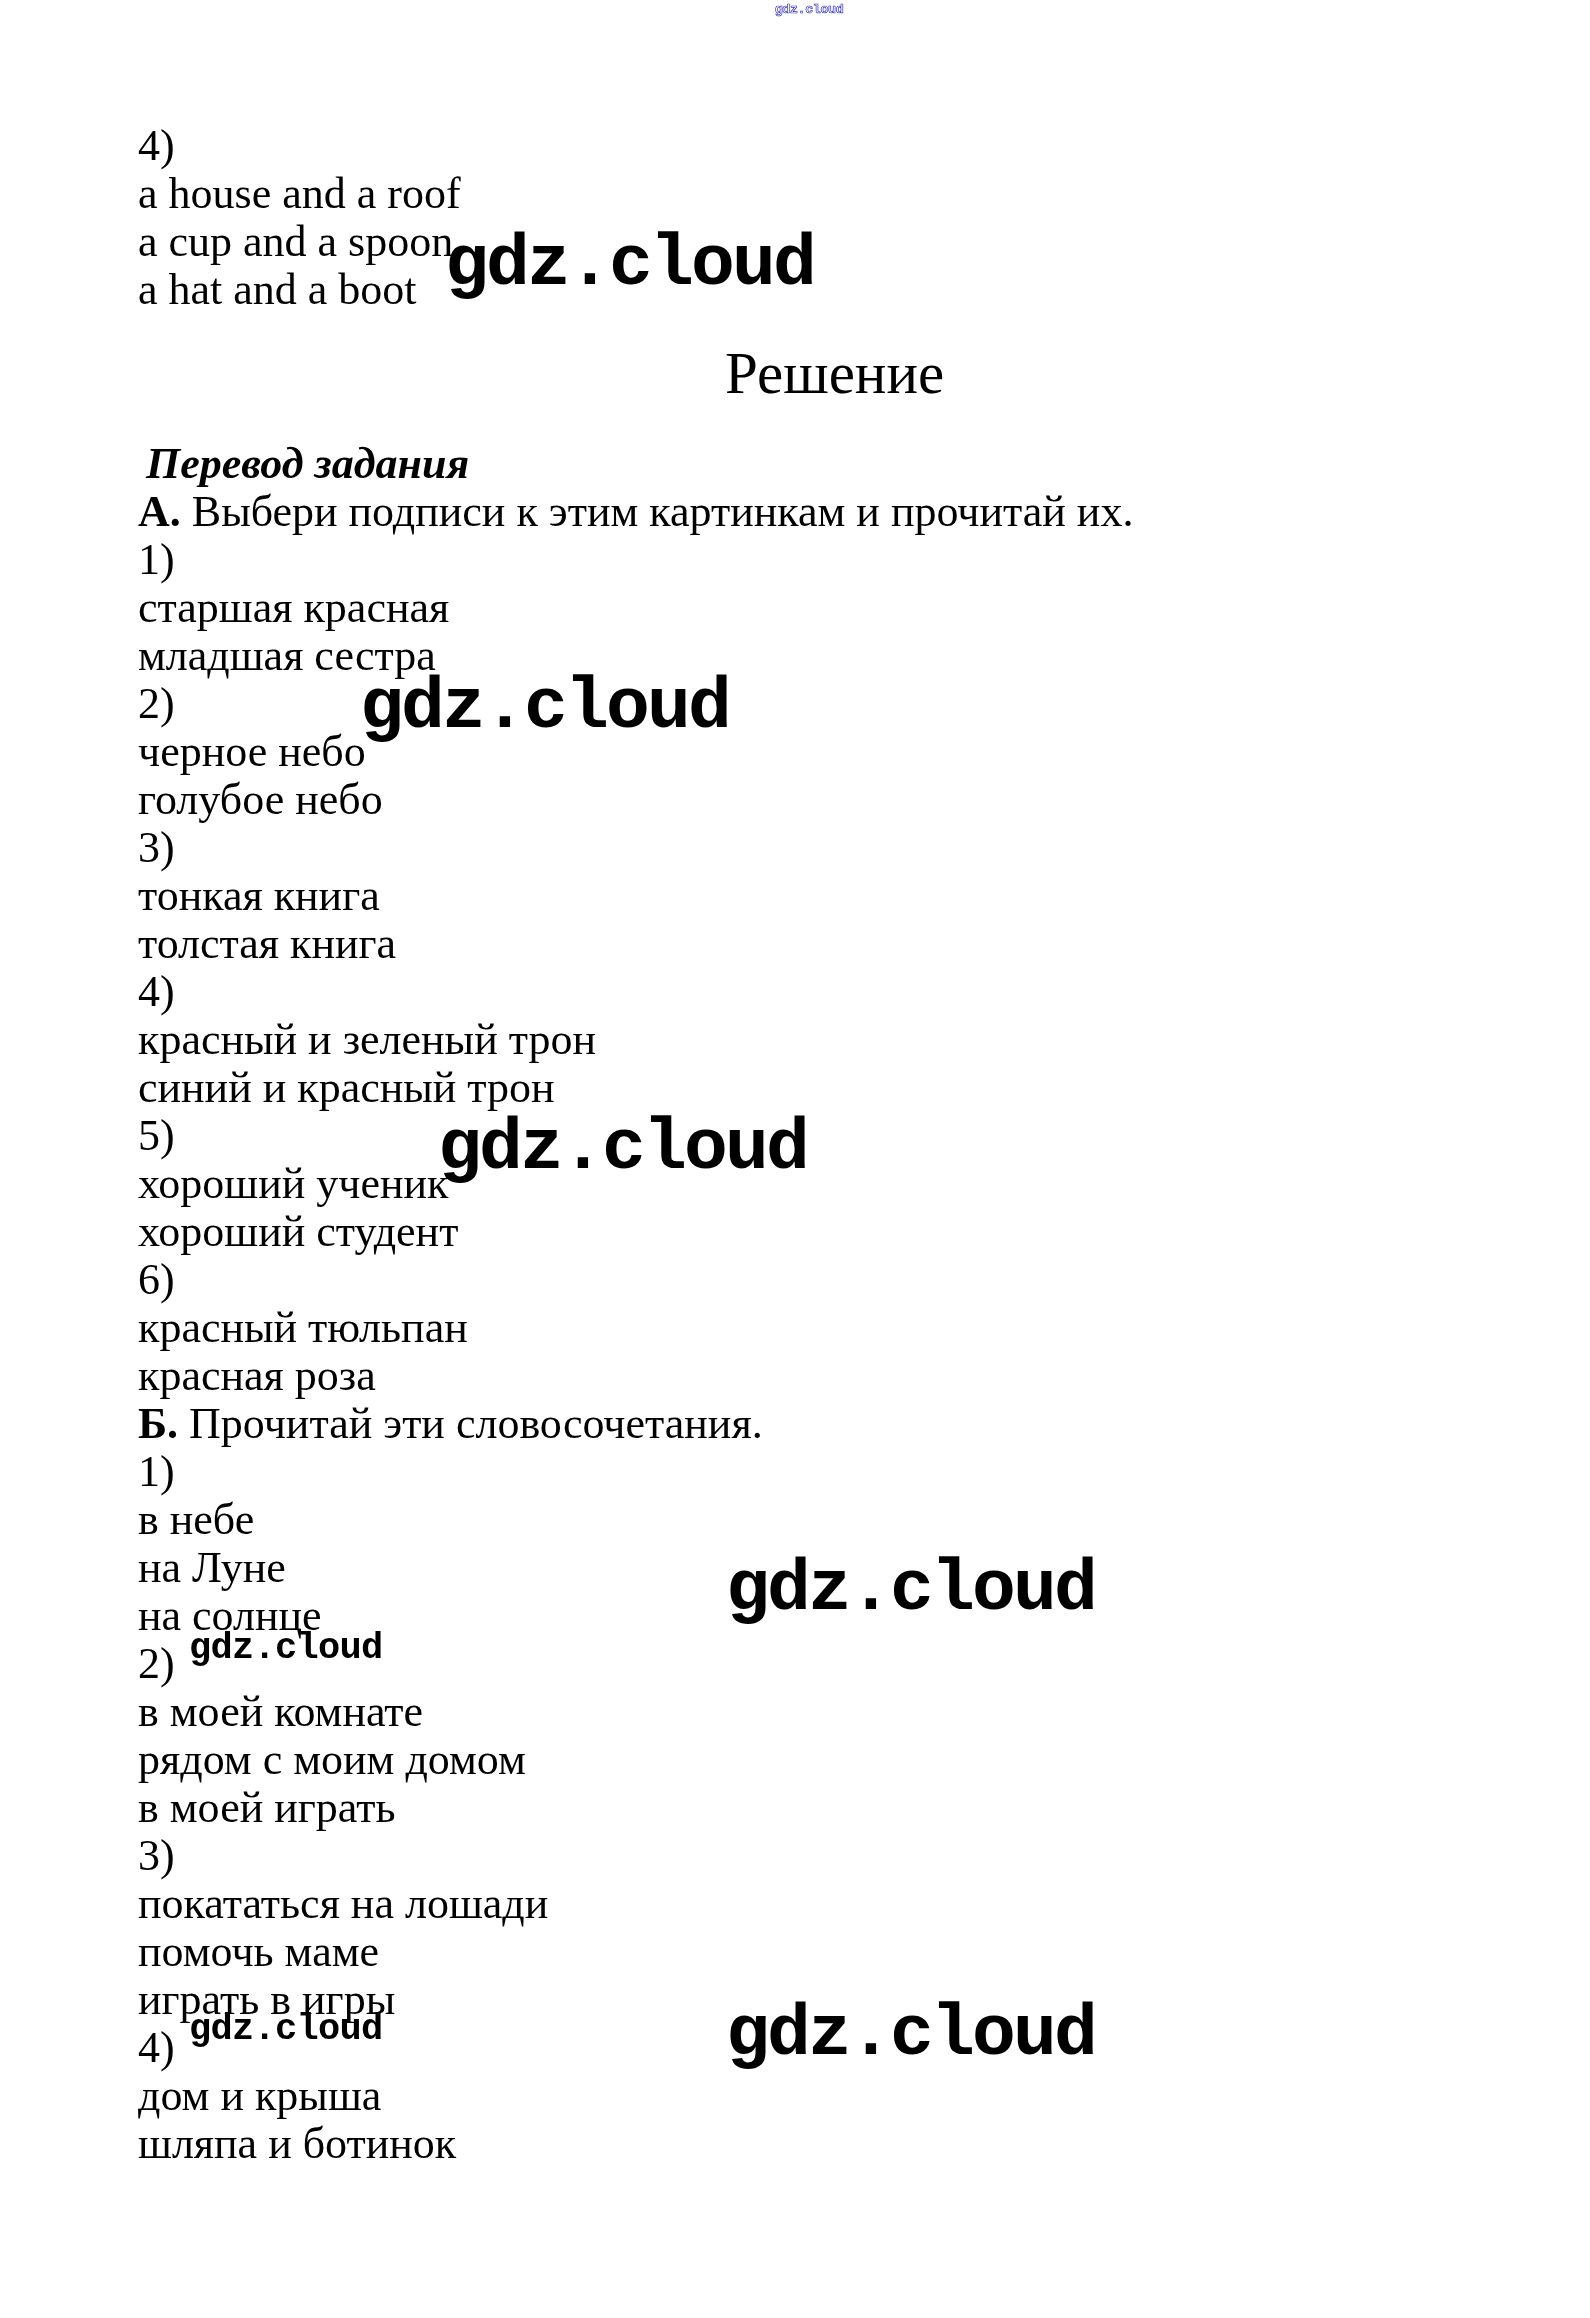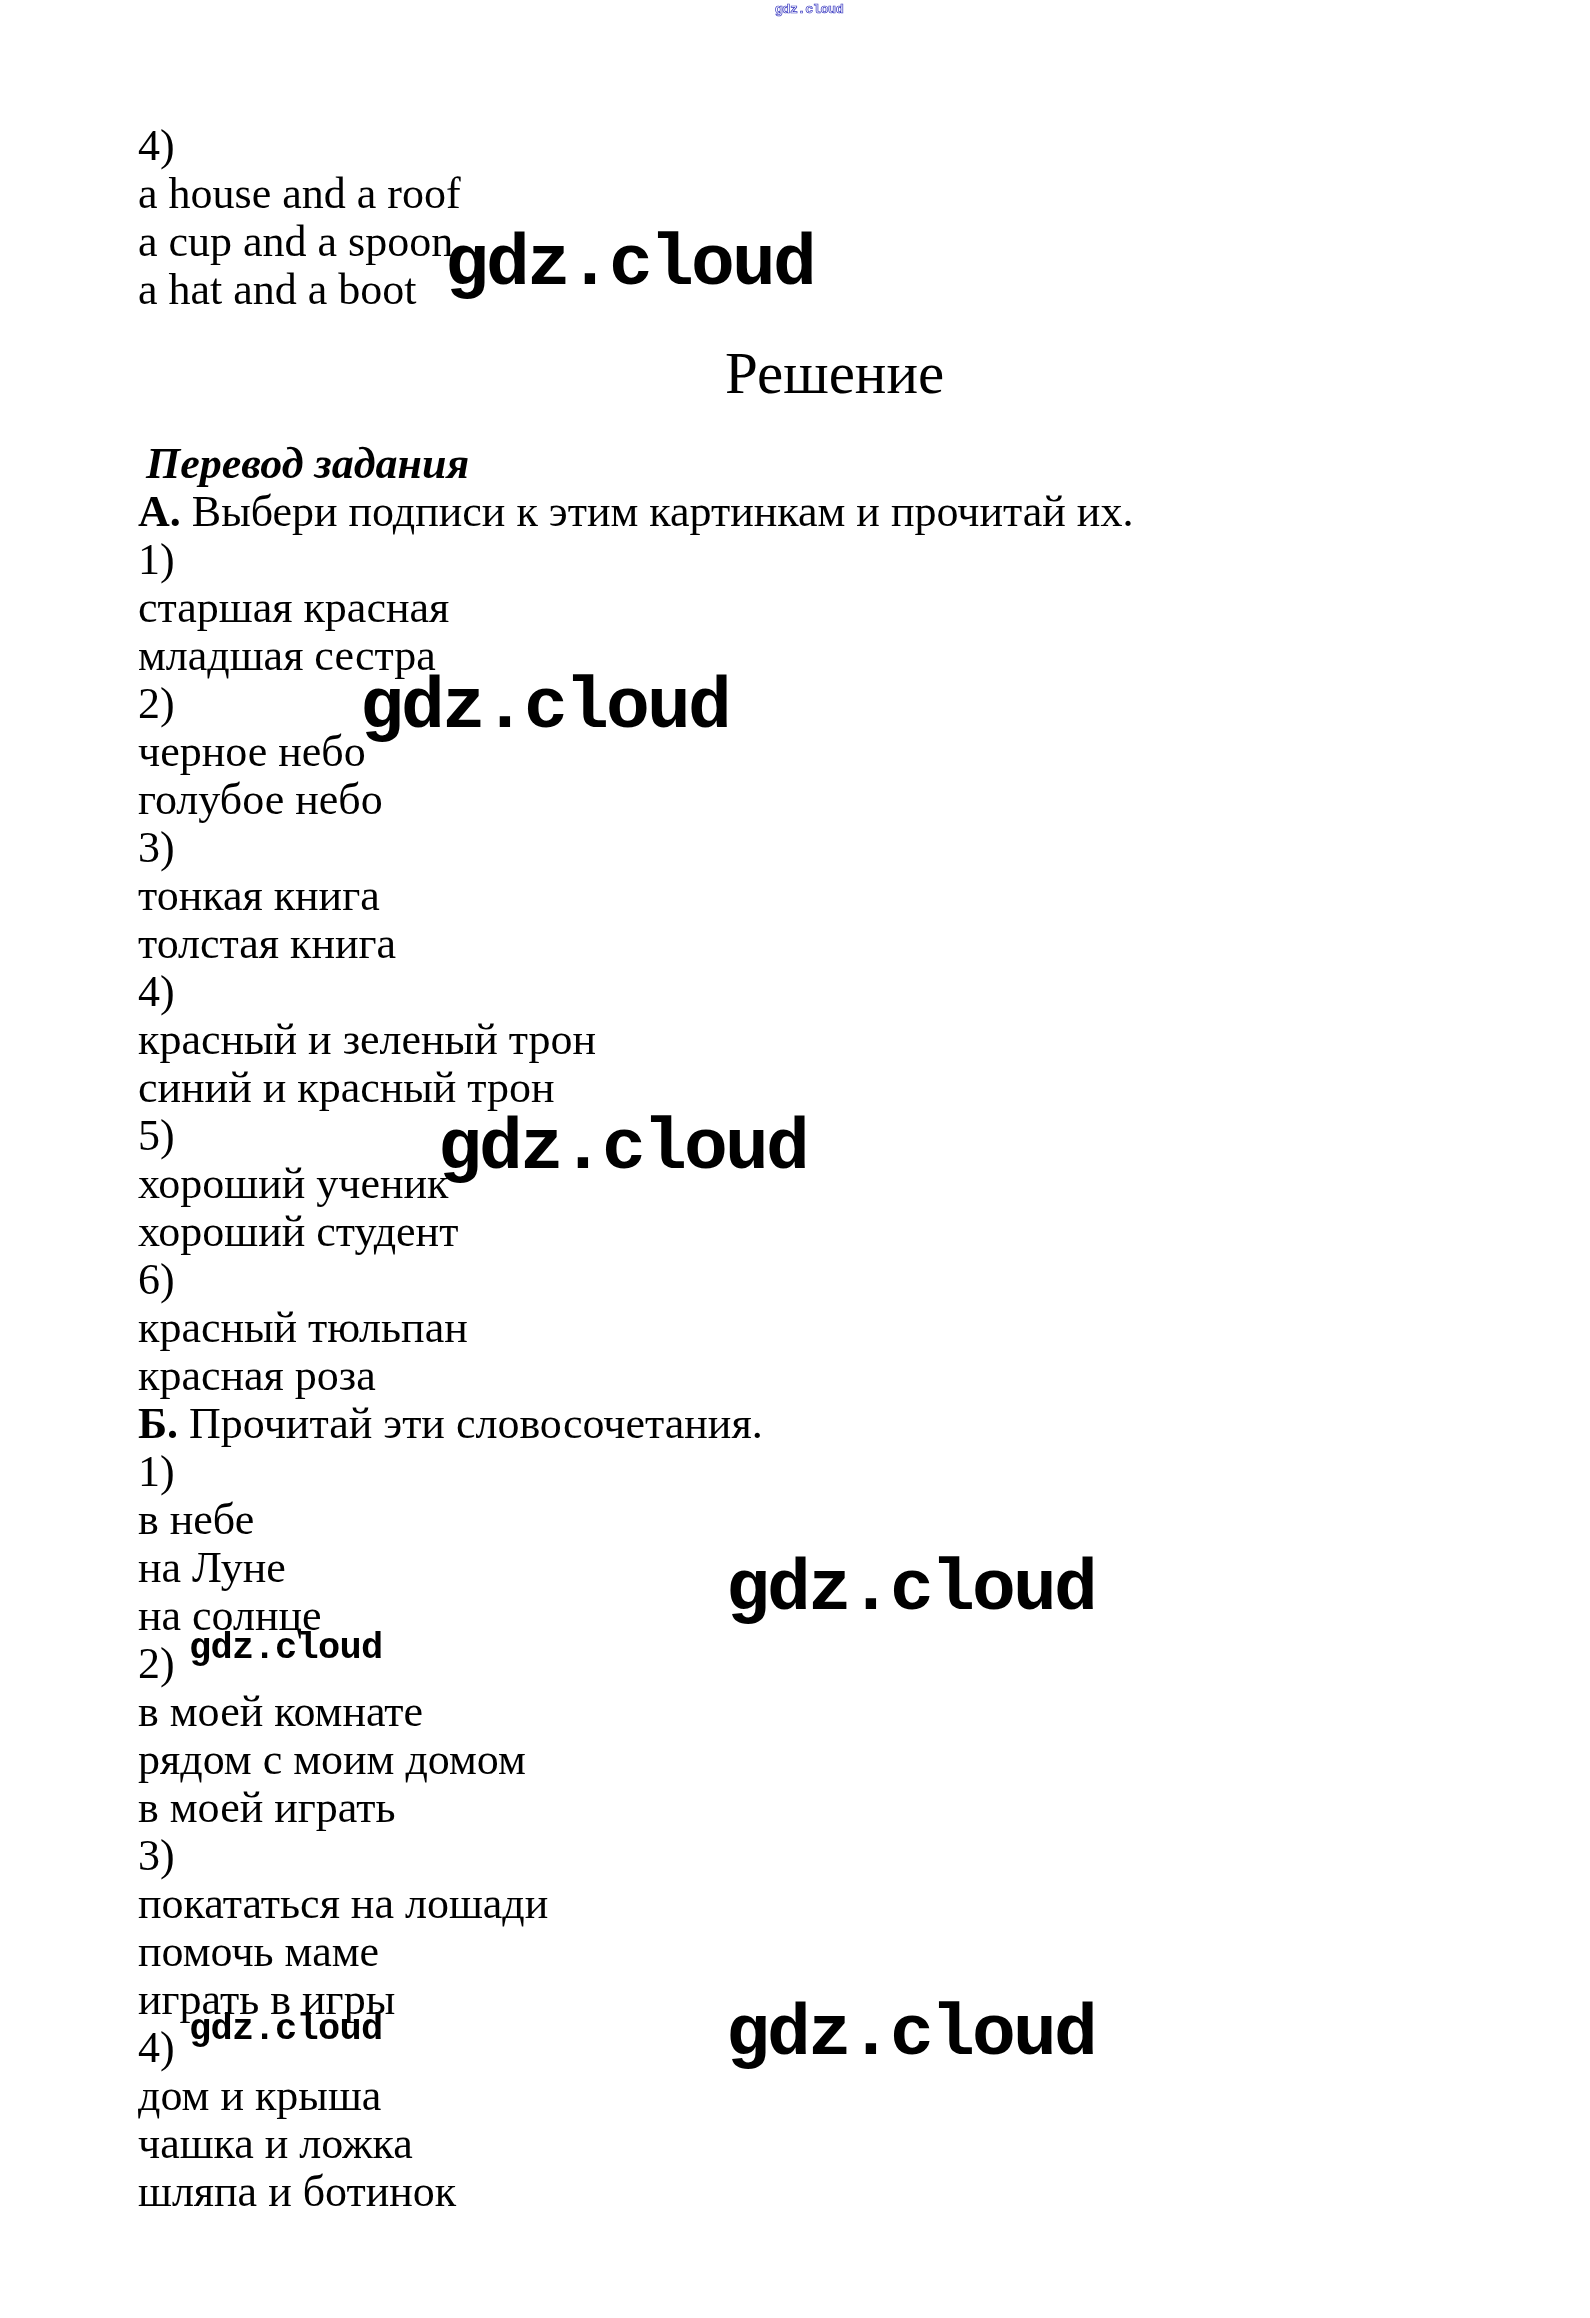--- a/index.html
+++ b/index.html
@@ -140,18 +140,17 @@
     <div class="line">рядом с моим домом</div>
     <div class="line">в моей играть</div>
 
     <div class="line">3)</div>
     <div class="line">покататься на лошади</div>
     <div class="line">помочь маме</div>
     <div class="line">играть в игры</div>
 
     <div class="line">4)</div>
     <div class="line">дом и крыша</div>
-    <div class="line">чашка и ложка</div>
     <div class="line">шляпа и ботинок</div>
 
   </div>
 </div>
 
 
 </body></html>

